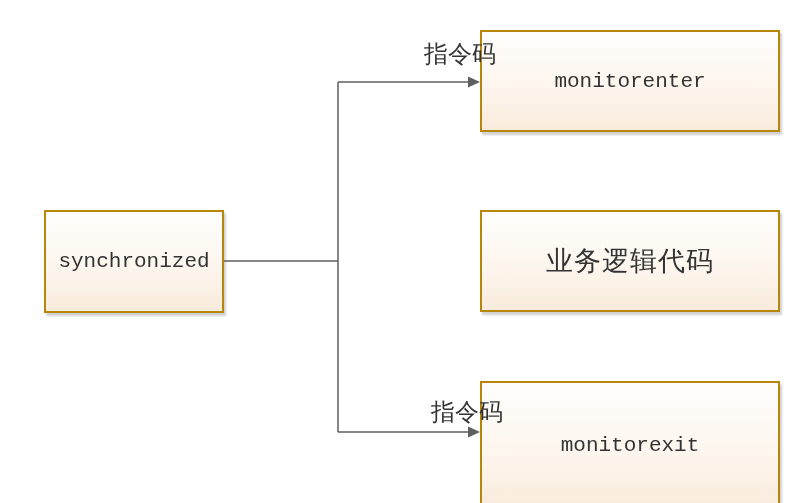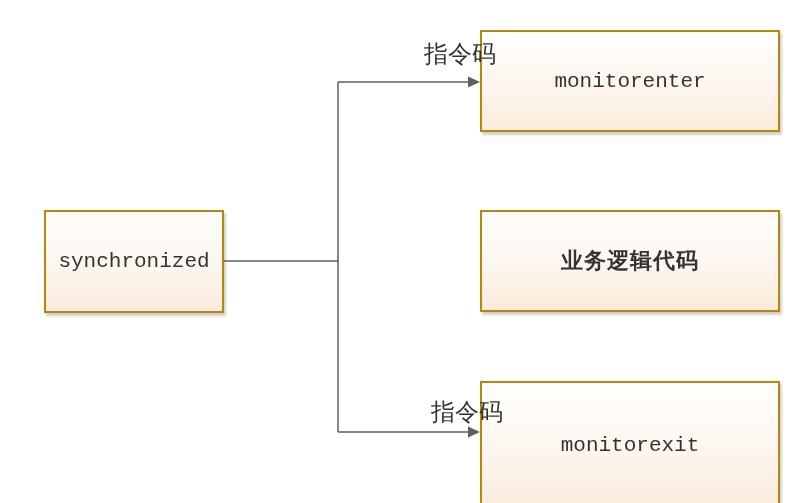--- a/index.html
+++ b/index.html
@@ -58,23 +58,23 @@
     top: 30px;
     width: 300px;
     height: 102px;
   }
   .node-business-logic {
     left: 480px;
     top: 210px;
     width: 300px;
     height: 102px;
     font-family: "Liberation Sans", "DejaVu Sans", sans-serif;
-    font-size: 22px;
+    font-size: 27px;
     letter-spacing: 1px;
-    font-weight: 700;
+    font-weight: 400;
   }
   .node-monitorexit {
     left: 480px;
     top: 381px;
     width: 300px;
     height: 129px;
   }
   .edge-label {
     position: absolute;
     font-family: "Liberation Sans", "DejaVu Sans", sans-serif;

